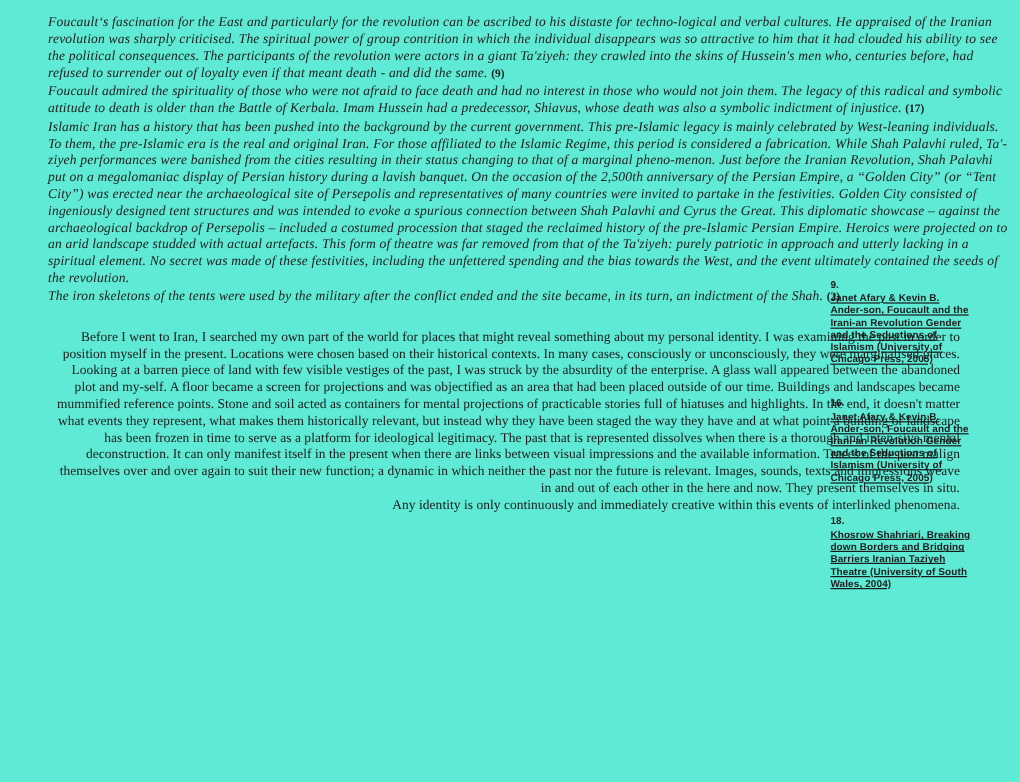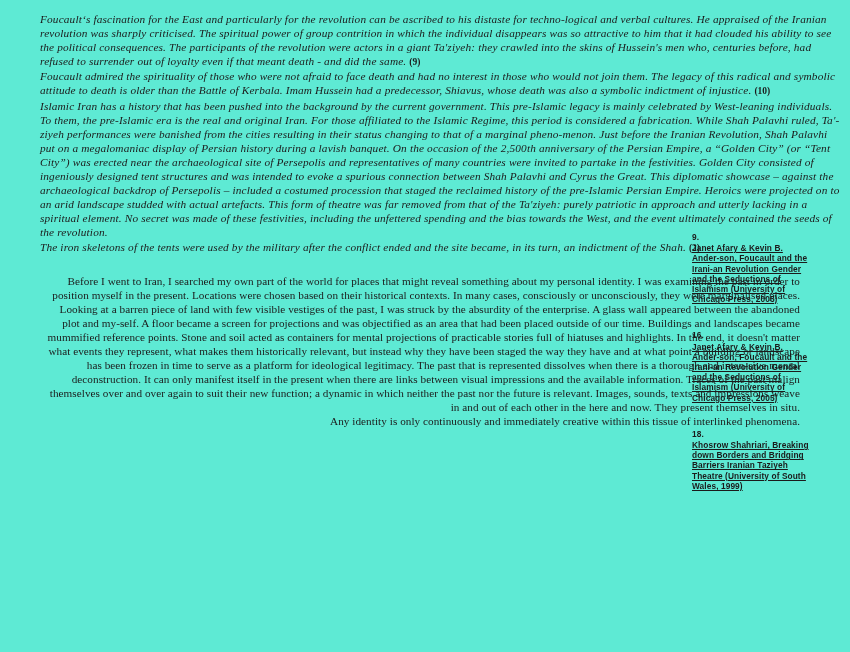--- a/index.html
+++ b/index.html
@@ -93,41 +93,41 @@
 </style>
 </head>
 <body>
 
 <div class="page">
 
   <div class="main-col">
 
     <div class="italic-block">
       <p><span>Foucault‘s fascination for the East and particularly for the revolution can be ascribed to his distaste for techno-logical and verbal cultures. He appraised of the Iranian revolution was sharply criticised. The spiritual power of group contrition in which the individual disappears was so attractive to him that it had clouded his ability to see the political consequences. The participants of the revolution were actors in a giant Ta'ziyeh: they crawled into the skins of Hussein's men who, centuries before, had refused to surrender out of loyalty even if that meant death - and did the same.</span> <sup class="refnum">(9)</sup></p>
-      <p><span>Foucault admired the spirituality of those who were not afraid to face death and had no interest in those who would not join them. The legacy of this radical and symbolic attitude to death is older than the Battle of Kerbala. Imam Hussein had a predecessor, Shiavus, whose death was also a symbolic indictment of injustice.</span> <sup class="refnum">(10)</sup></p>
+      <p><span>Foucault admired the spirituality of those who were not afraid to face death and had no interest in those who would not join them. The legacy of this radical and symbolic attitude to death is older than the Battle of Kerbala. Imam Hussein had a predecessor, Shiavus, whose death was also a symbolic indictment of injustice.</span> <sup class="refnum">(17)</sup></p>
       <p><span> Islamic Iran has a history that has been pushed into the background by the current government. This pre-Islamic legacy is mainly celebrated by West-leaning individuals. To them, the pre-Islamic era is the real and original Iran. For those affiliated to the Islamic Regime, this period is considered a fabrication. While Shah Palavhi ruled, Ta'-ziyeh performances were banished from the cities resulting in their status changing to that of a marginal pheno-menon. Just before the Iranian Revolution, Shah Palavhi put on a megalomaniac display of Persian history during a lavish banquet. On the occasion of the 2,500th anniversary of the Persian Empire, a “Golden City” (or “Tent City”) was erected near the archaeological site of Persepolis and representatives of many countries were invited to partake in the festivities. Golden City consisted of ingeniously designed tent structures and was intended to evoke a spurious connection between Shah Palavhi and Cyrus the Great. This diplomatic showcase – against the archaeological backdrop of Persepolis – included a costumed procession that staged the reclaimed history of the pre-Islamic Persian Empire. Heroics were projected on to an arid landscape studded with actual artefacts. This form of theatre was far removed from that of the Ta'ziyeh: purely patriotic in approach and utterly lacking in a spiritual element. No secret was made of these festivities, including the unfettered spending and the bias towards the West, and the event ultimately contained the seeds of the revolution.</span></p>
       <p><span>The iron skeletons of the tents were used by the military after the conflict ended and the site became, in its turn, an indictment of the Shah.</span> <sup class="refnum">(2)</sup></p>
     </div>
 
 
     <div class="note-body">
       <p>Before I went to Iran, I searched my own part of the world for places that might reveal something about my personal identity. I was examining the past in order to position myself in the present. Locations were chosen based on their historical contexts. In many cases, consciously or unconsciously, they were marginalised places. Looking at a barren piece of land with few visible vestiges of the past, I was struck by the absurdity of the enterprise. A glass wall appeared between the abandoned plot and my-self. A floor became a screen for projections and was objectified as an area that had been placed outside of our time. Buildings and landscapes became mummified reference points. Stone and soil acted as containers for mental projections of practicable stories full of hiatuses and highlights. In the end, it doesn't matter what events they represent, what makes them historically relevant, but instead why they have been staged the way they have and at what point a building or landscape has been frozen in time to serve as a platform for ideological legitimacy. The past that is represented dissolves when there is a thorough and inten-sive mental deconstruction. It can only manifest itself in the present when there are links between visual impressions and the available information. Traces of the past malign themselves over and over again to suit their new function; a dynamic in which neither the past nor the future is relevant. Images, sounds, texts and impressions weave in and out of each other in the here and now. They present themselves in situ.</p>
-      <p class="note-last">Any identity is only continuously and immediately creative within this tissue of interlinked phenomena.</p>
+      <p class="note-last">Any identity is only continuously and immediately creative within this events of interlinked phenomena.</p>
     </div>
 
   </div>
 
   <div class="side-col">
     <div class="sidenote">
       <span class="num">9.</span>
       <span class="txt">Janet Afary &amp; Kevin B. Ander-son, Foucault and the Irani-an Revolution Gender and the Seductions of Islamism (University of Chicago Press, 2005)</span>
     </div>
     <div class="sidenote sn2">
       <span class="num">16.</span>
       <span class="txt">Janet Afary &amp; Kevin B. Ander-son, Foucault and the Irani-an Revolution Gender and the Seductions of Islamism (University of Chicago Press, 2005)</span>
     </div>
     <div class="sidenote sn2">
       <span class="num">18.</span>
-      <span class="txt">Khosrow Shahriari, Breaking down Borders and Bridging Barriers Iranian Taziyeh Theatre (University of South Wales, 1999)</span>
+      <span class="txt">Khosrow Shahriari, Breaking down Borders and Bridging Barriers Iranian Taziyeh Theatre (University of South Wales, 2004)</span>
     </div>
   </div>
 
 </div>
 
 </body></html>

